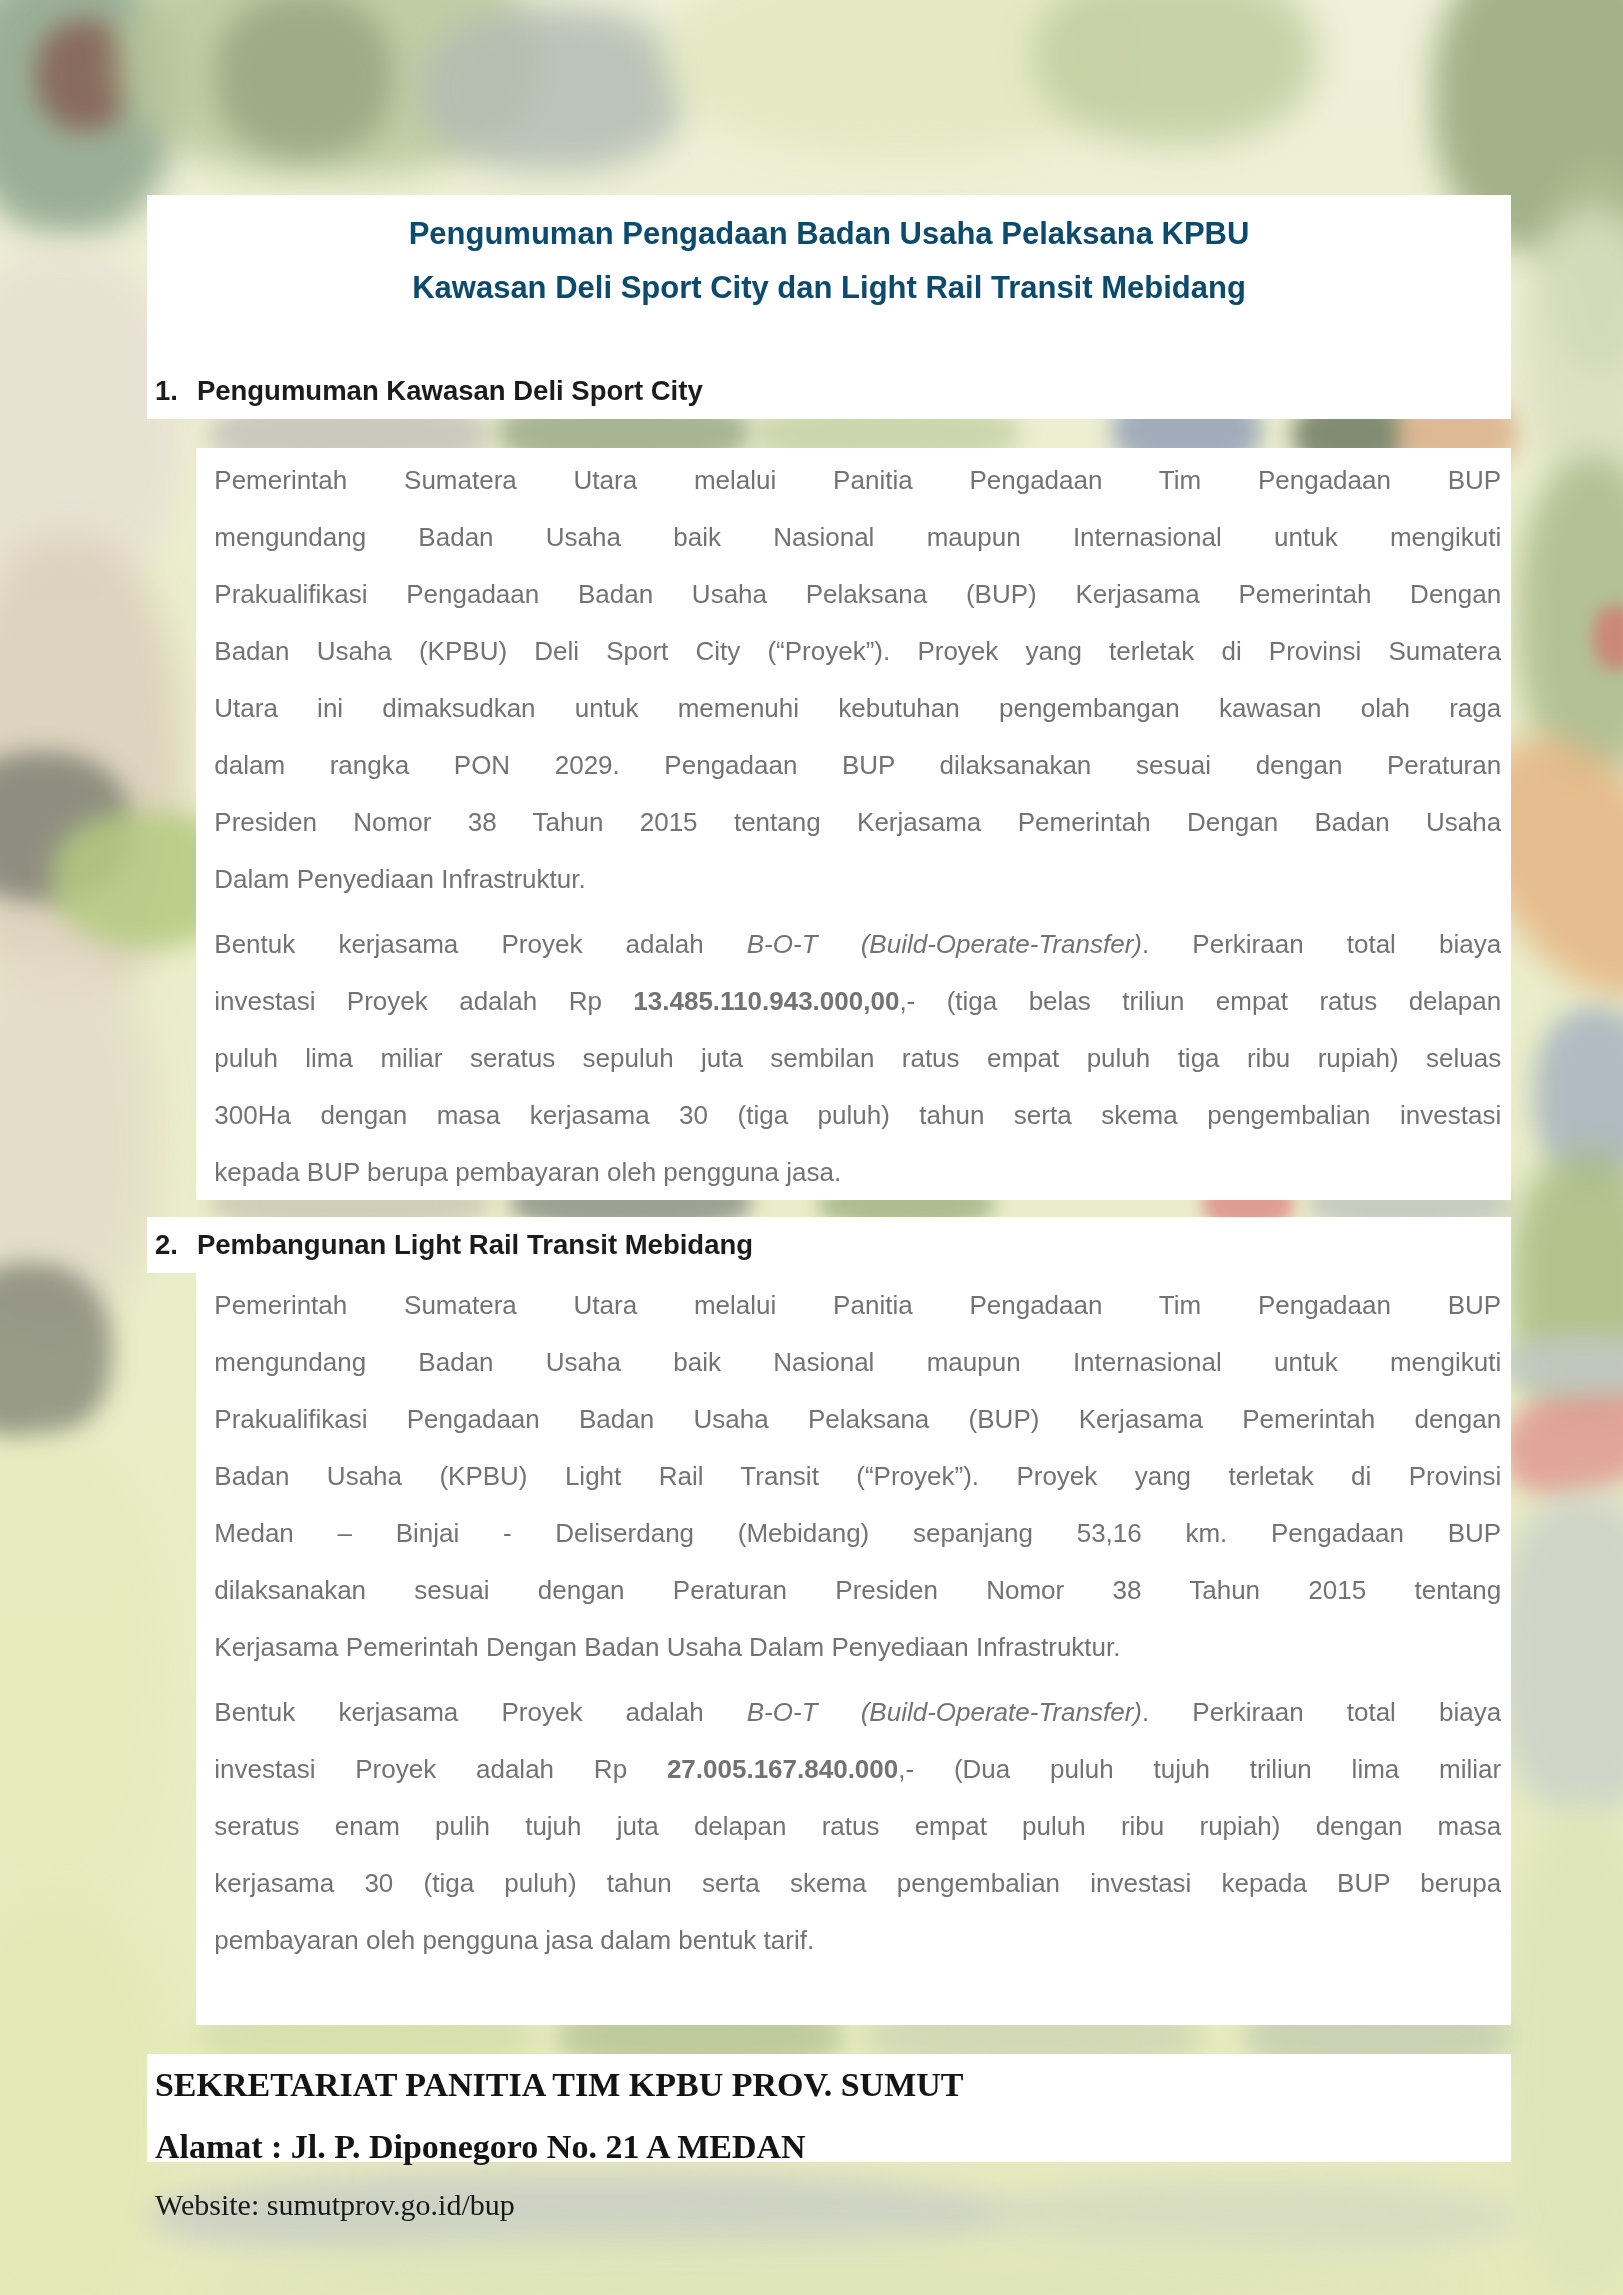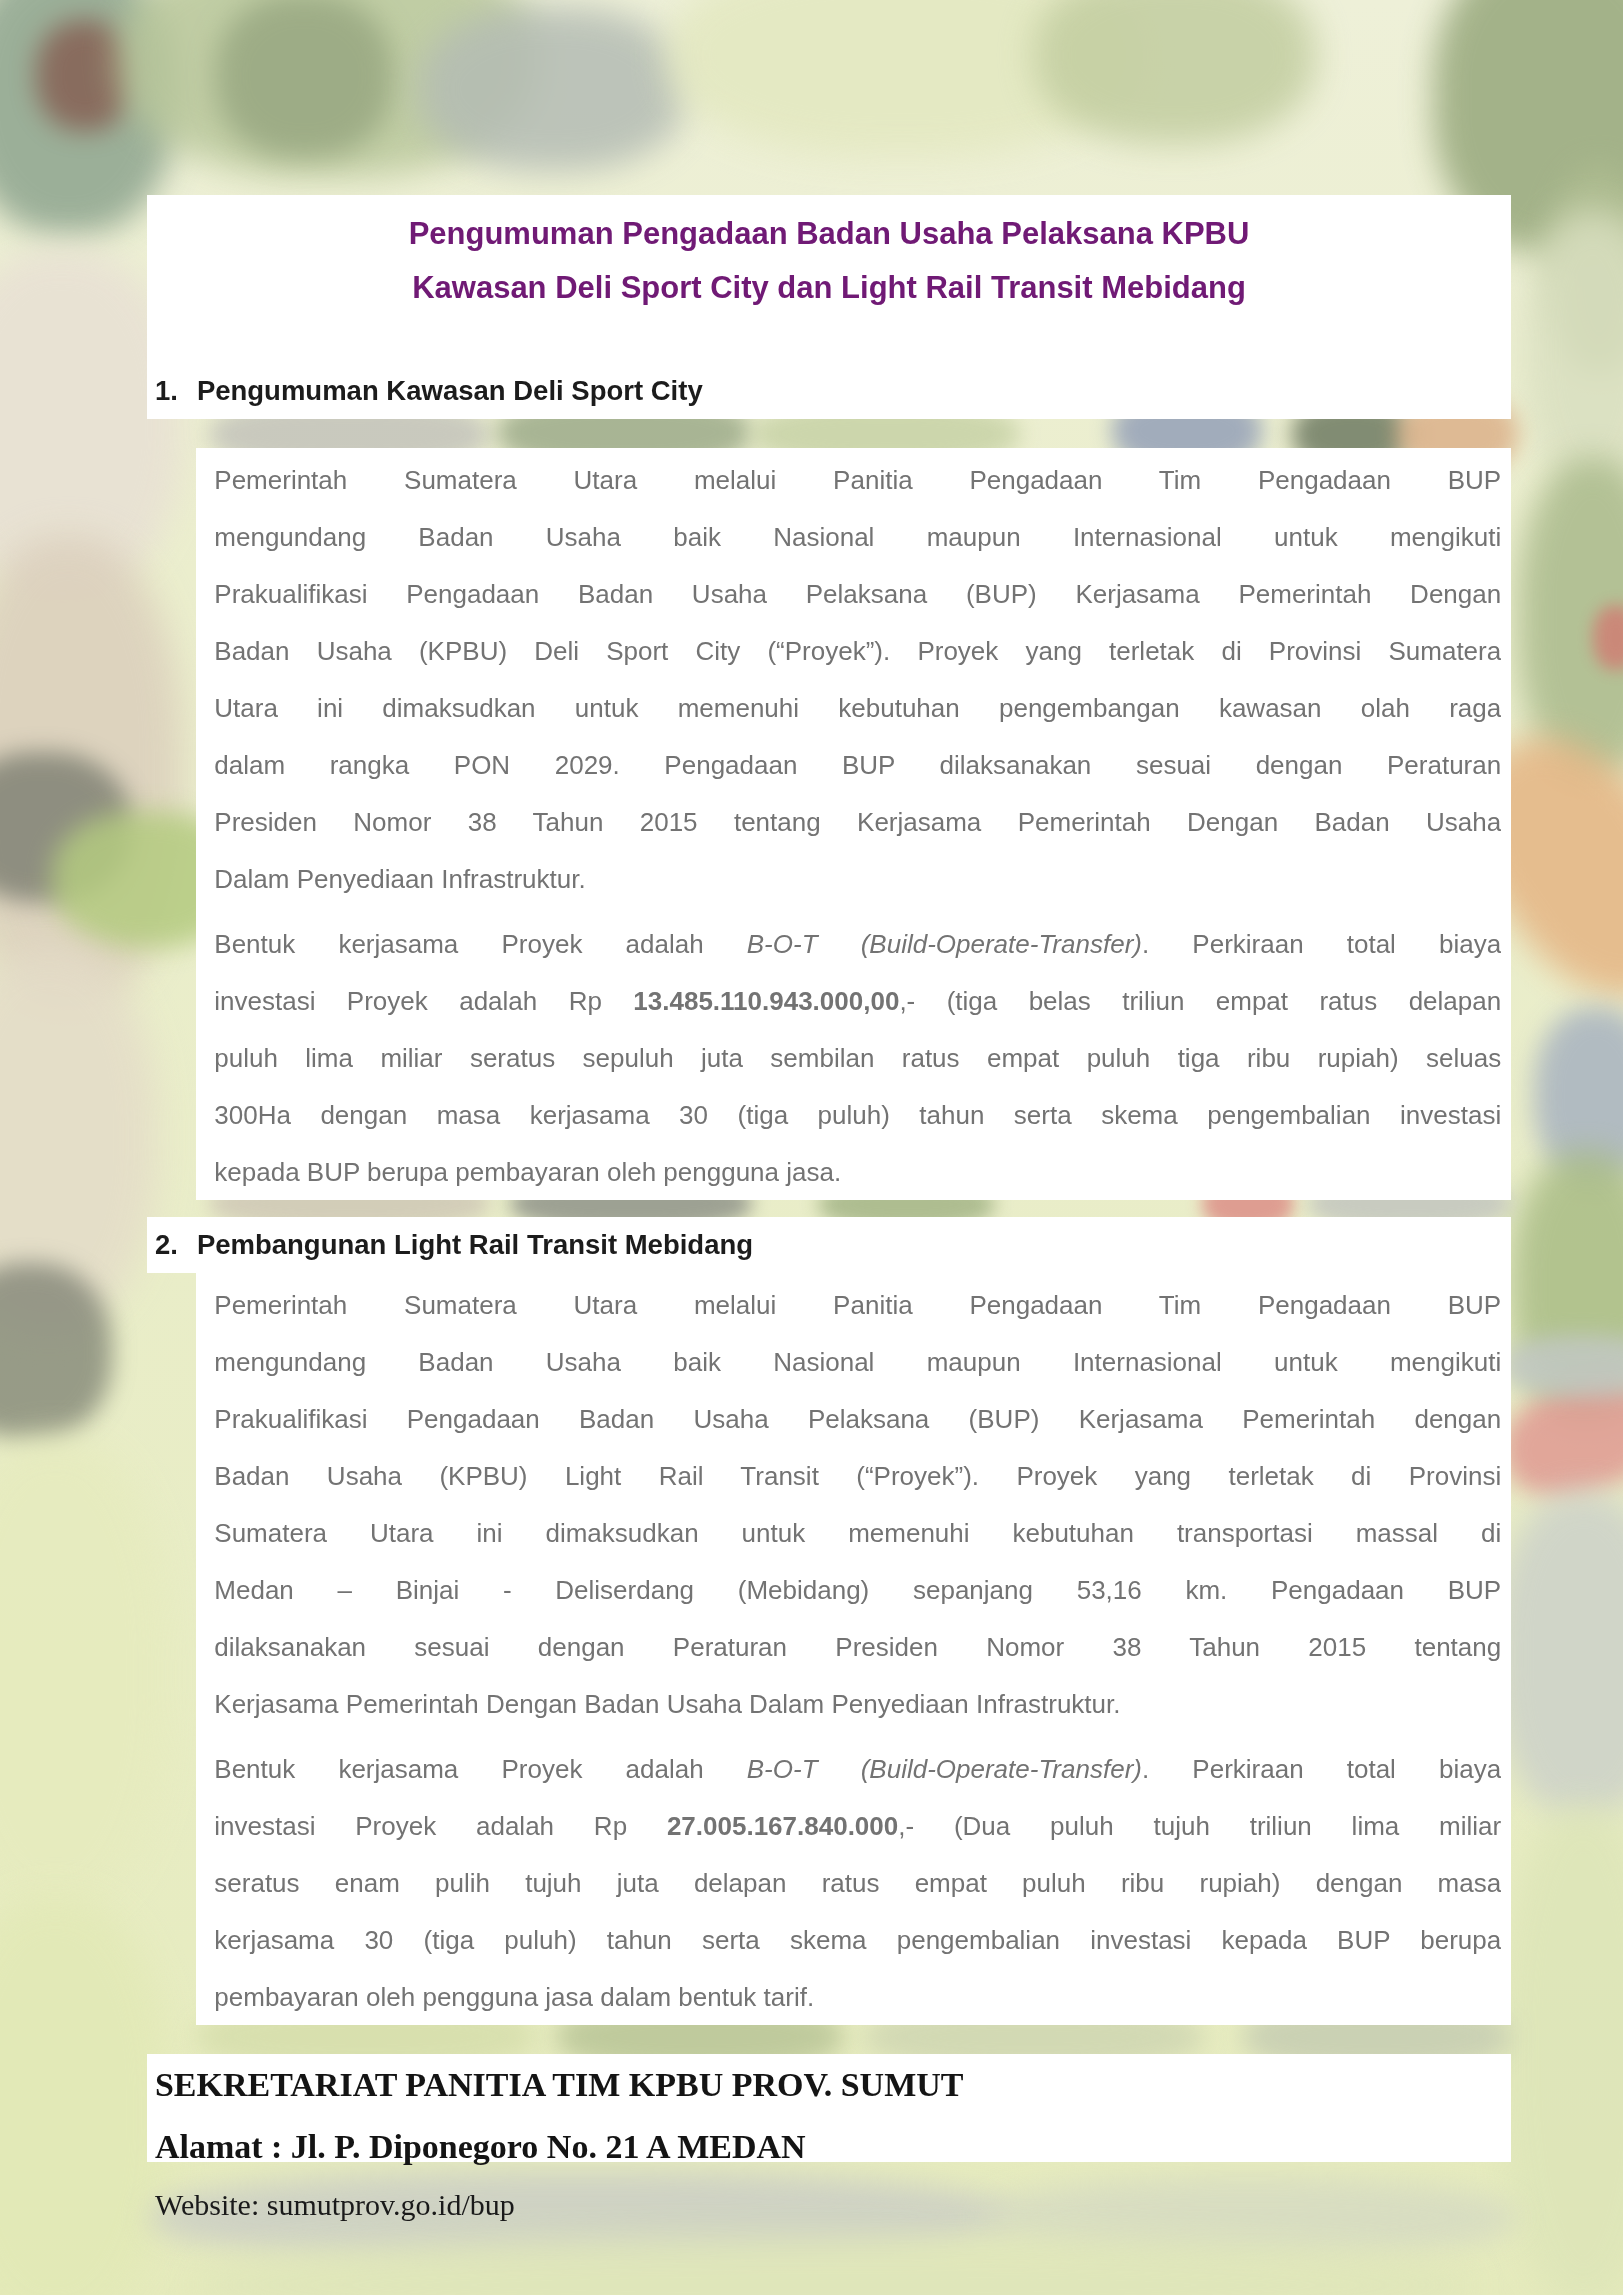--- a/index.html
+++ b/index.html
@@ -59,21 +59,21 @@
   .b41{left:864px;top:2003px;width:340px;height:68px;background:#cfd6b2;filter:blur(11.8px);}
   .b42{left:1243px;top:2000px;width:268px;height:73px;background:#c6cdb2;filter:blur(11.8px);}
   
   .b43{left:150px;top:2171px;width:864px;height:92px;background:#cbcec5;filter:blur(14.4px);}
   .b44{left:981px;top:2177px;width:536px;height:82px;background:#d6dbc2;filter:blur(14.4px);}
   .b45{left:196px;top:2236px;width:1276px;height:98px;background:#dfe6ba;filter:blur(17px);}
 
   .white-block{position:absolute;background:#ffffff;z-index:2;box-sizing:border-box;}
 
   .title-block{left:147px;top:195px;width:1364px;height:168px;padding-top:11.8px;}
-  .title-line{text-align:center;font-weight:bold;font-size:31px;line-height:54px;color:#701a75;}
+  .title-line{text-align:center;font-weight:bold;font-size:31px;line-height:54px;color:#0c4a6e;}
 
   .heading-band{left:147px;width:1364px;height:56px;display:flex;align-items:center;padding-left:7.9px;}
   .h1-band{top:363px;}
   .h2-band{top:1217px;}
   .heading-num{font-weight:bold;font-size:27.5px;color:#1c1c1c;width:42px;flex:0 0 auto;}
   .heading-label{font-weight:bold;font-size:27.5px;color:#1c1c1c;}
 
   .para-block{width:1315px;height:752px;padding:3.9px 9.8px 0 18.3px;}
   .s1-block{left:196px;top:448px;}
   .s2-block{left:196px;top:1273px;}
@@ -170,21 +170,20 @@
 <div class="white-block heading-band h2-band">
   <span class="heading-num">2.</span>
   <span class="heading-label">Pembangunan Light Rail Transit Mebidang</span>
 </div>
 
 <div class="white-block para-block s2-block">
   <div class="pline">Pemerintah Sumatera Utara melalui Panitia Pengadaan Tim Pengadaan BUP</div>
   <div class="pline">mengundang Badan Usaha baik Nasional maupun Internasional untuk mengikuti</div>
   <div class="pline">Prakualifikasi Pengadaan Badan Usaha Pelaksana (BUP) Kerjasama Pemerintah dengan</div>
   <div class="pline">Badan Usaha (KPBU) Light Rail Transit  (“Proyek”). Proyek yang terletak di Provinsi</div>
-  <div class="pline">Sumatera Utara ini dimaksudkan untuk memenuhi kebutuhan transportasi massal di</div>
   <div class="pline">Medan – Binjai - Deliserdang (Mebidang) sepanjang 53,16 km. Pengadaan BUP</div>
   <div class="pline">dilaksanakan sesuai dengan Peraturan Presiden Nomor 38 Tahun 2015 tentang</div>
   <div class="pline last">Kerjasama Pemerintah Dengan Badan Usaha Dalam Penyediaan Infrastruktur.</div>
   <div class="pline pgap"><span>Bentuk kerjasama Proyek adalah </span><em>B-O-T (Build-Operate-Transfer)</em><span>. Perkiraan total biaya</span></div>
   <div class="pline"><span>investasi Proyek adalah Rp </span><b>27.005.167.840.000</b><span>,- (Dua puluh tujuh triliun lima miliar</span></div>
   <div class="pline">seratus enam pulih tujuh juta delapan ratus empat puluh ribu rupiah) dengan masa</div>
   <div class="pline">kerjasama 30 (tiga puluh) tahun serta skema pengembalian investasi kepada BUP berupa</div>
   <div class="pline last">pembayaran oleh pengguna jasa dalam bentuk tarif.</div>
 </div>
 

